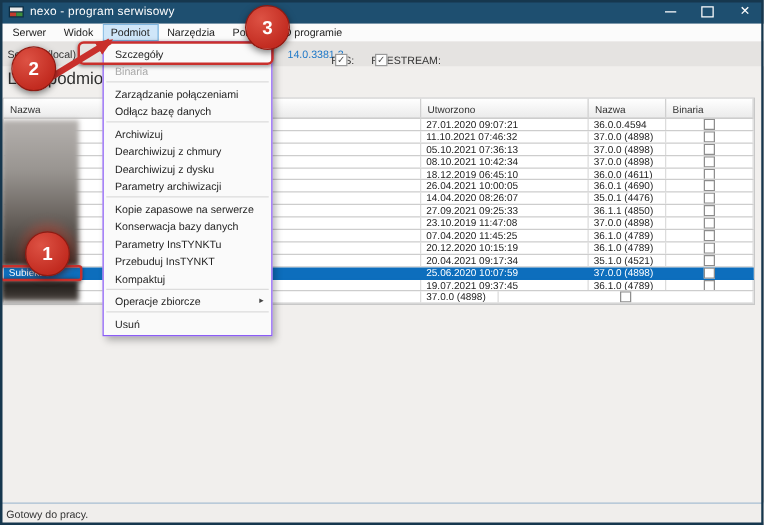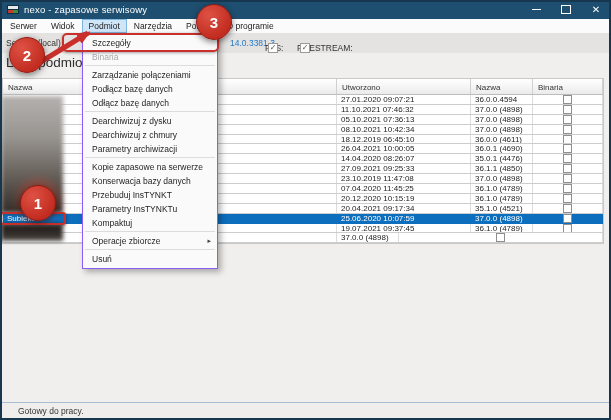--- a/index.html
+++ b/index.html
@@ -89,34 +89,34 @@
       box-shadow:0 2px 6px rgba(0,0,0,.5);
       color:#fff;font-size:15px;font-weight:bold;display:flex;align-items:center;justify-content:center;}
   #badge-1{left:20px;top:185px;}
   #badge-2{left:9px;top:37px;}
   #badge-3{left:196px;top:4px;}
   #arrow-svg{position:absolute;left:0;top:0;z-index:70;pointer-events:none;}
 
   
   .statusbar{position:absolute;left:0;bottom:2px;width:611px;height:16px;background:#f0eeec;
       border-top:1px solid #a7bed2;font-size:8.5px;color:#333;z-index:5;
-      display:flex;align-items:center;padding-left:18px;box-sizing:border-box;}
+      display:flex;align-items:center;padding-left:5px;box-sizing:border-box;}
 </style>
 </head>
 <body>
 
 <div id="window">
 
   <div class="titlebar">
     <div class="app-icon">
         <i class="s1"></i>
         <i class="s2"></i>
         <i class="s3"></i>
       </div>
-    <span class="title-text">nexo - zapasowe serwisowy</span>
+    <span class="title-text">nexo - program serwisowy</span>
     <div class="win-controls">
       <div class="win-btn">
           <div class="glyph-min"></div>
         </div>
       <div class="win-btn">
           <div class="glyph-max"></div>
         </div>
       <div class="win-btn">
           <span class="glyph-close">✕</span>
         </div>
@@ -279,31 +279,31 @@
 
   <div class="smudge-top"></div>
   <div class="smudge-bottom"></div>
   <div class="red-glow"></div>
 
   <div id="context-menu">
       <div class="cm-item">Szczegóły</div>
       <div class="cm-item disabled">Binaria</div>
       <div class="cm-sep"></div>
       <div class="cm-item">Zarządzanie połączeniami</div>
-      <div class="cm-item">Podłącz bazę danych</div>
       <div class="cm-item">Odłącz bazę danych</div>
       <div class="cm-sep"></div>
+      <div class="cm-item">Archiwizuj</div>
+      <div class="cm-item">Dearchiwizuj z chmury</div>
       <div class="cm-item">Dearchiwizuj z dysku</div>
-      <div class="cm-item">Dearchiwizuj z chmury</div>
       <div class="cm-item">Parametry archiwizacji</div>
       <div class="cm-sep"></div>
       <div class="cm-item">Kopie zapasowe na serwerze</div>
       <div class="cm-item">Konserwacja bazy danych</div>
+      <div class="cm-item">Parametry InsTYNKTu</div>
       <div class="cm-item">Przebuduj InsTYNKT</div>
-      <div class="cm-item">Parametry InsTYNKTu</div>
       <div class="cm-item">Kompaktuj</div>
       <div class="cm-sep"></div>
       <div class="cm-item">Operacje zbiorcze<span class="cm-arrow">▸</span></div>
       <div class="cm-sep"></div>
       <div class="cm-item">Usuń</div>
     </div>
 
   <div class="anno-box-menu"></div>
   <div class="anno-box-subiekt"></div>
   <svg id="arrow-svg" width="611" height="420">

